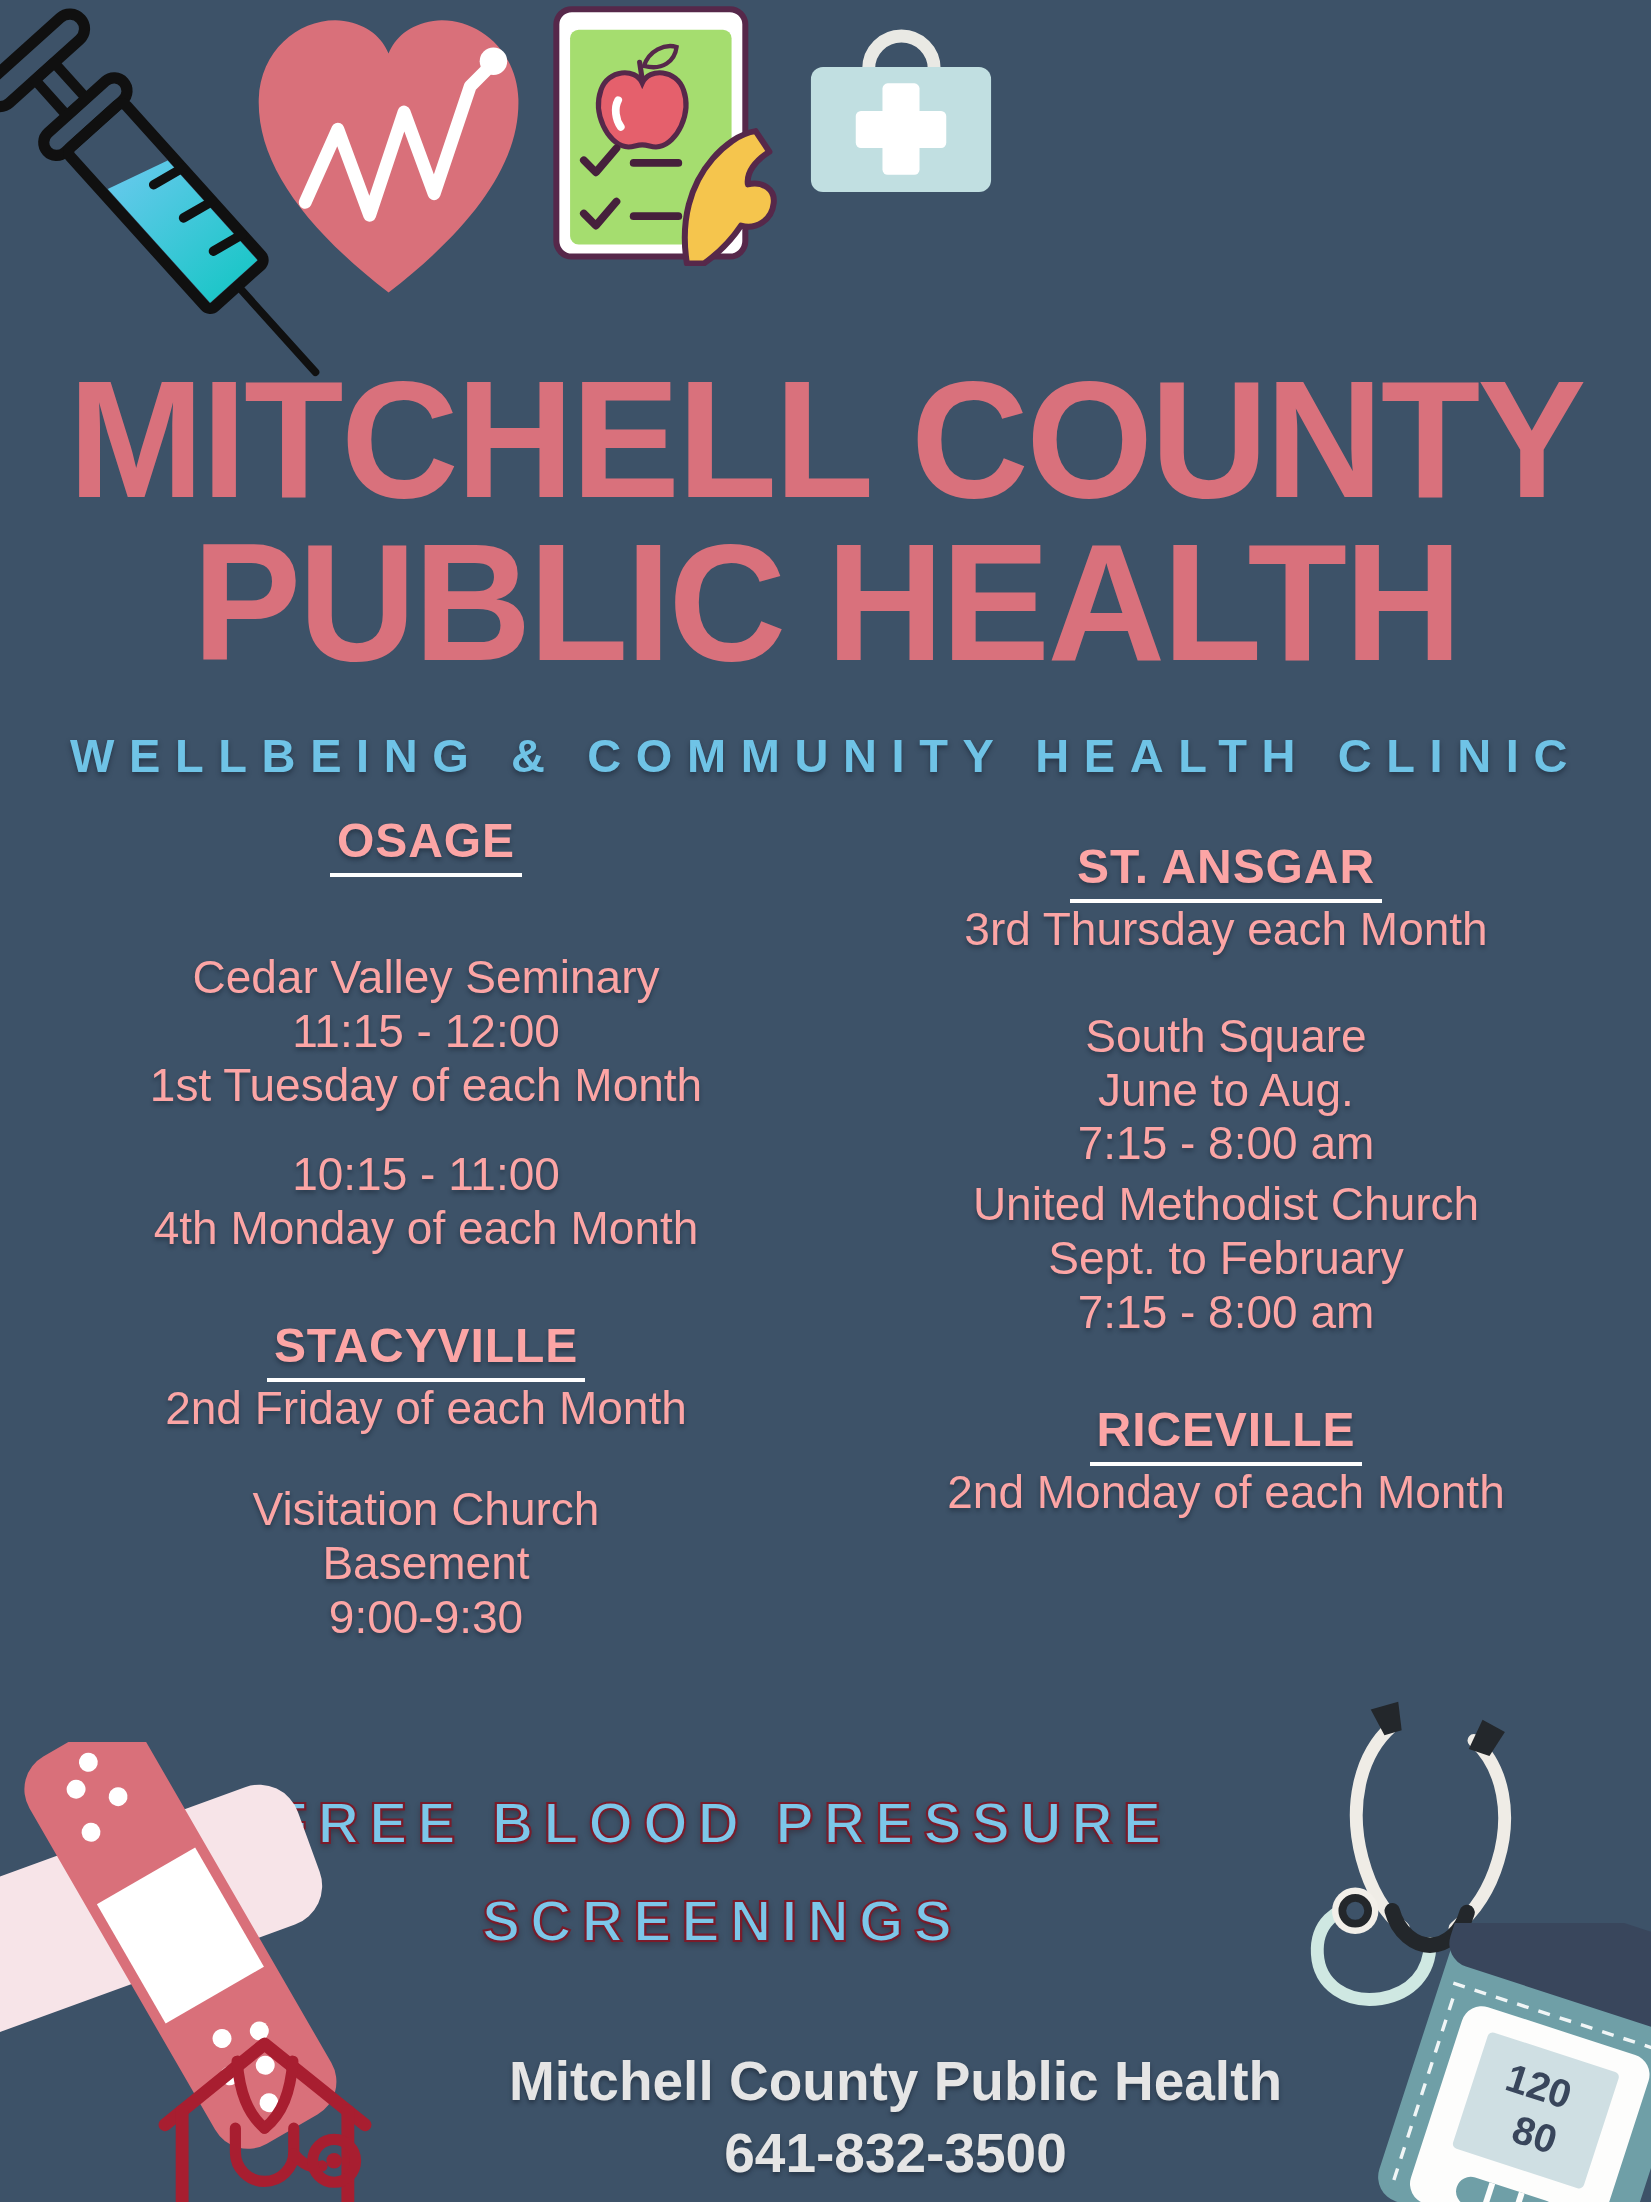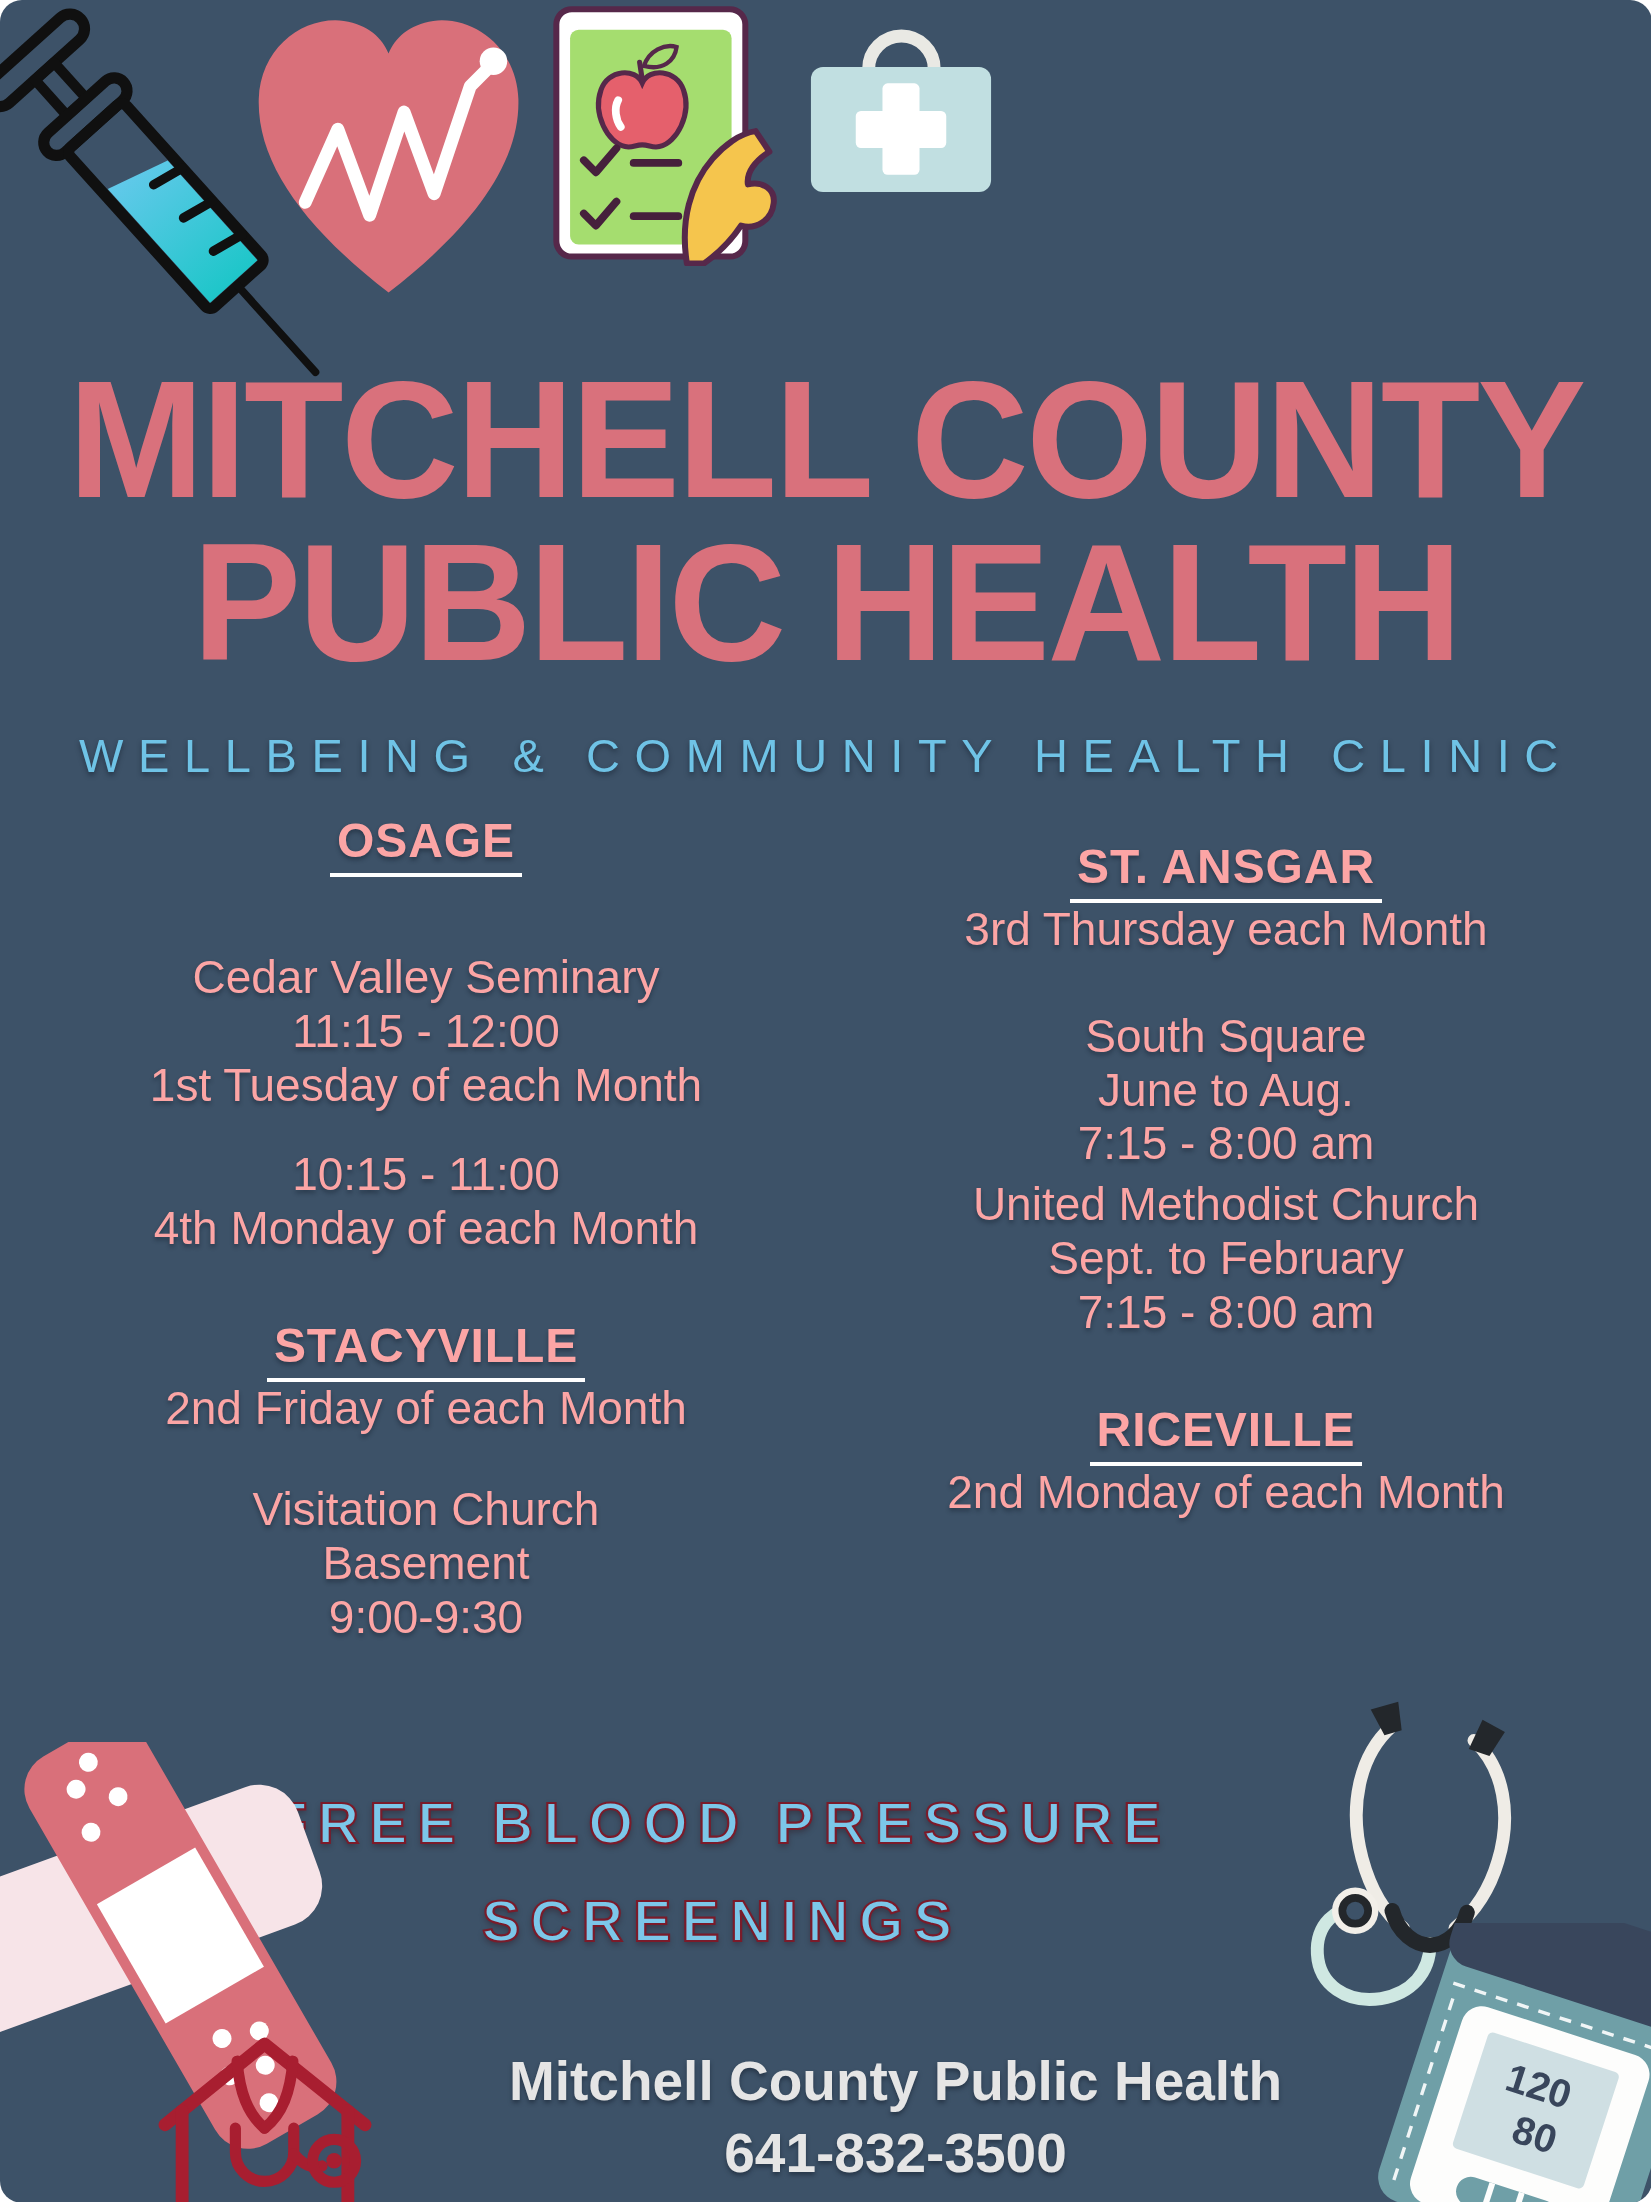--- a/index.html
+++ b/index.html
@@ -2,38 +2,37 @@
 <html style="font-size:13.8px"><head>
 <meta charset="utf-8">
 <style>
   html,body{margin:0;padding:0;}
   .page{
     position:relative;
     width:1652px;height:2203px;
     background:#3d5268;
     overflow:hidden;
     font-family:"Liberation Sans",sans-serif;
-    border-radius:22px;
   }
   .abs{position:absolute;}
   
   .title{
     left:0;top:363px;width:1652px;
     text-align:center;
     color:#d9717c;
     font-size:163px;font-weight:700;
     line-height:0.97;letter-spacing:-2.6px;
     transform:scaleY(1.03);
   }
   
   .subtitle{
     left:0;top:728px;width:1652px;
     text-align:center;
     color:#6fc3e6;
-    font-size:47px;font-weight:400;
+    font-size:47px;font-weight:700;
     letter-spacing:14.6px;
     text-shadow:0 3.4px 5.2px rgba(18,28,42,.5);
   }
   
   .col{width:800px;text-align:center;color:#fca5a5;
        text-shadow:0 2.6px 4.3px rgba(18,28,42,.45);}
   .col-left{left:26px;top:813px;}
   .col-right{left:826px;top:839px;}
   .heading{
     font-size:48px;font-weight:700;line-height:1.18;letter-spacing:0.9px;

